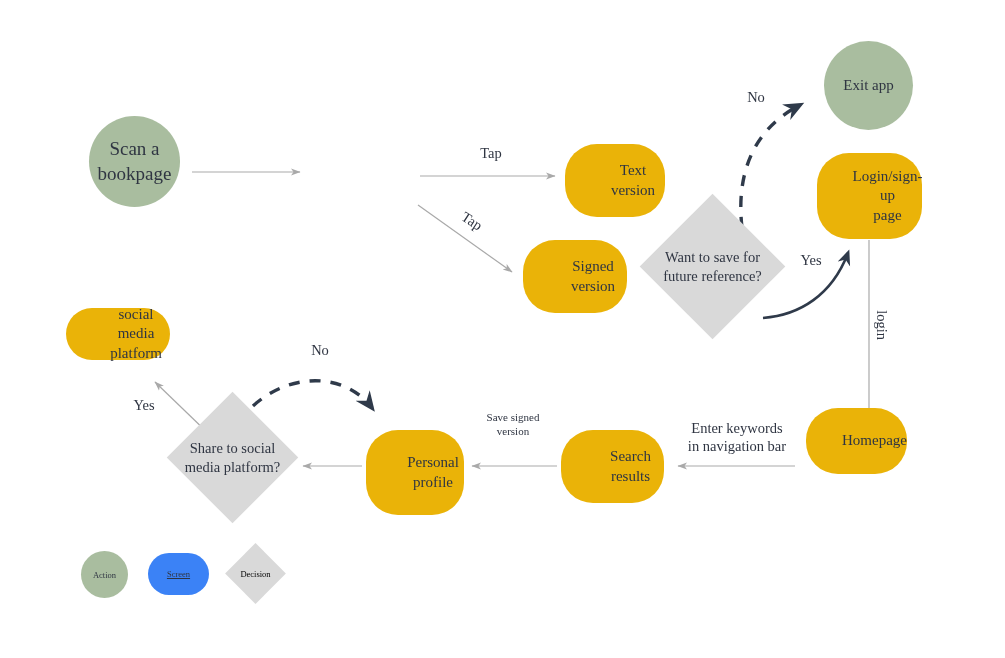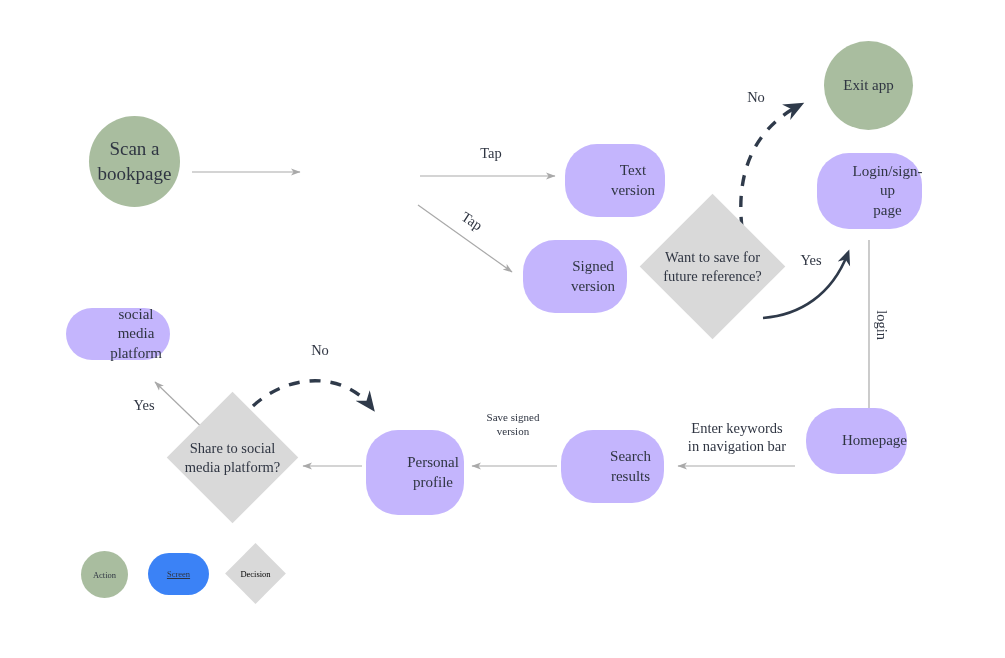--- a/index.html
+++ b/index.html
@@ -38,21 +38,21 @@
     color: #2f3542;
     line-height: 1.28;
     box-sizing: border-box;
   }
   .node-action {
     border-radius: 50%;
     background: #a9bd9f;
   }
   .node-screen {
     border-radius: 32px;
-    background: #c4b5fd;
+    background: #eab308;
     padding-left: 36px;
   }
   .node-decision-wrap {
     position: absolute;
   }
   .node-decision-shape {
     position: absolute;
     left: 0; top: 0;
     width: 100%;
     height: 100%;
@@ -163,21 +163,21 @@
 version</div>
 
   <div class="node-decision-wrap" style="left:661px; top:215px; width:103px; height:103px;">
     <div class="node-decision-shape"></div>
     <div class="node-decision-label" style="font-size: 14.5px; white-space: pre-line;">Want to save for
 future reference?</div>
   </div>
 
   <div class="node node-action" style="left:824px; top:41px; width:89px; height:89px; font-size:15px;">Exit app</div>
 
-  <div class="node node-screen" style="left: 817px; top: 153px; width: 105px; height: 76px; font-size: 15px; white-space: pre-line;">Login/sign-up
+  <div class="node node-screen" style="left: 817px; top: 153px; width: 105px; height: 86px; font-size: 15px; white-space: pre-line;">Login/sign-up
 page</div>
 
   <div class="node node-screen" style="left:798px; top:408px; width:101px; height:66px; font-size:15px;margin-left:8px;">Homepage</div>
 
   <div class="node node-screen" style="left: 561px; top: 430px; width: 103px; height: 73px; font-size: 15px; white-space: pre-line;">Search
 results</div>
 
   <div class="node node-screen" style="left: 366px; top: 430px; width: 98px; height: 85px; font-size: 15px; white-space: pre-line;">Personal
 profile</div>
 

